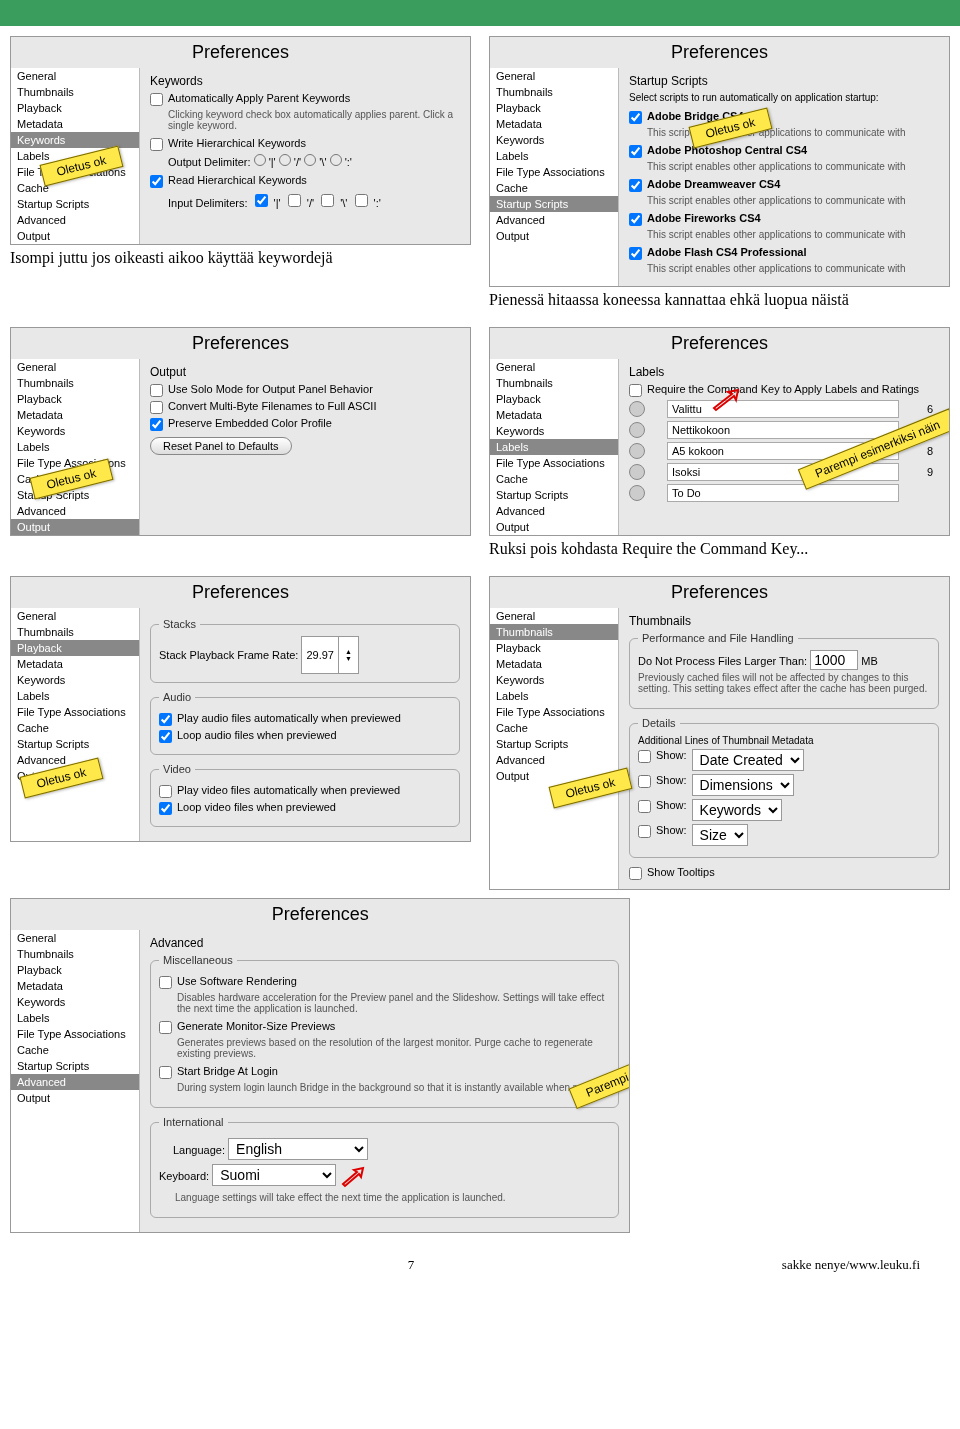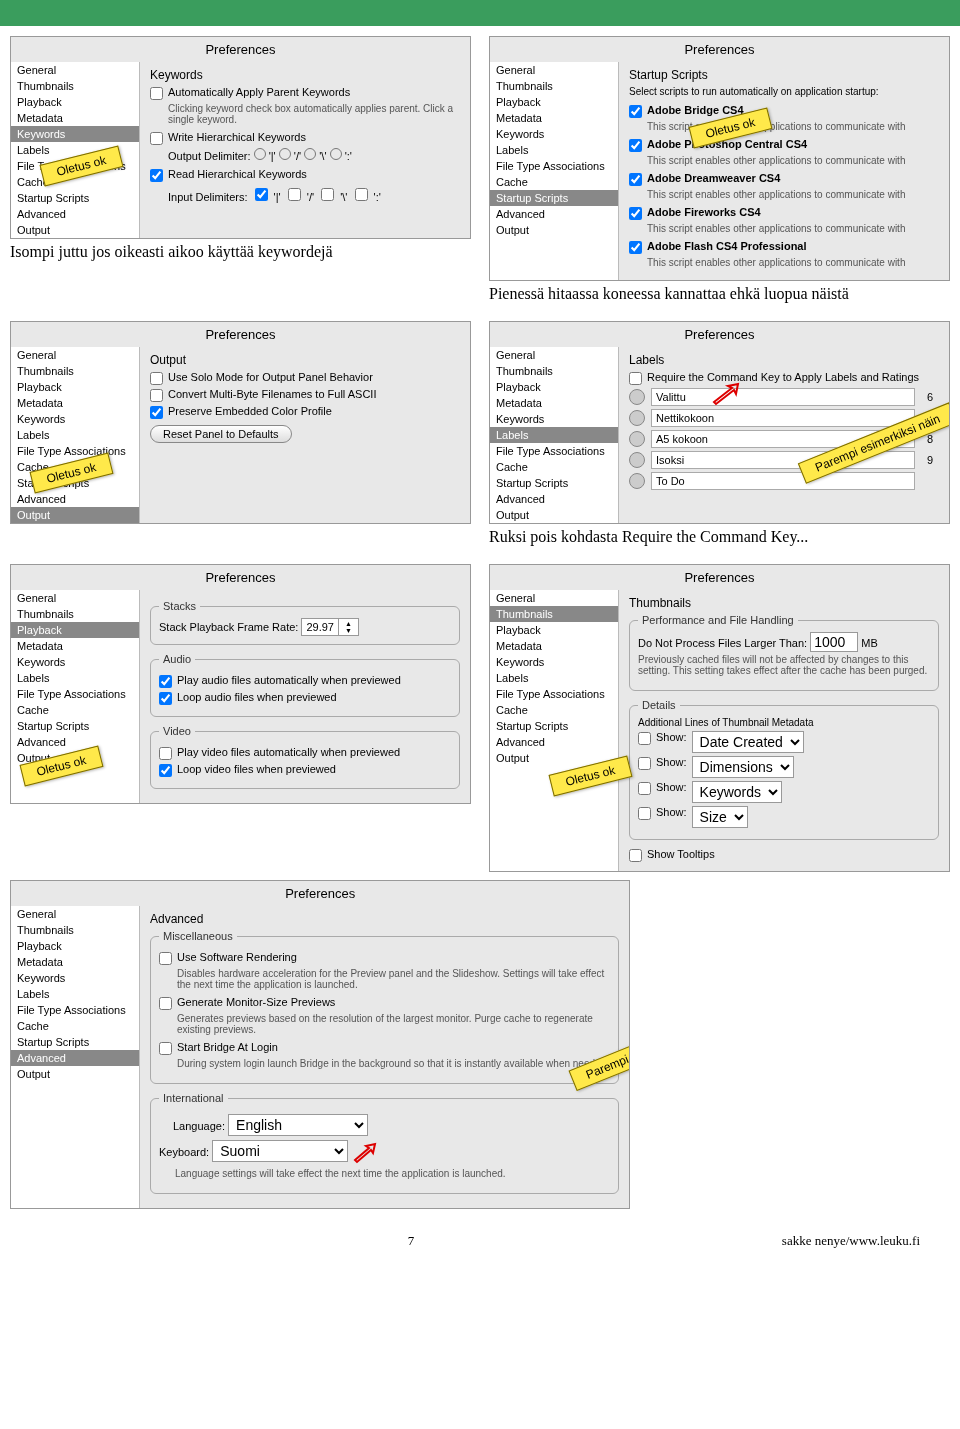--- a/index.html
+++ b/index.html
@@ -1,45 +1,45 @@
 <!DOCTYPE html>
 <html><head>
 <meta charset="utf-8">
 <style>
 body{margin:0;font-family:"Lucida Grande",Arial,sans-serif;font-size:11px;color:#000;background:#fff}
 .topbar{height:26px;background:#3a9d5d}
 .page{padding:10px}
 .row{display:flex;gap:18px;margin-bottom:8px}
 .col{flex:1;min-width:0}
 .panel{border:1px solid #999;background:#e8e8e8;position:relative;overflow:hidden}
-.title{text-align:center;font-size:13px;padding:5px 0;background:#e8e8e8}
+.title{text-align:center;font-size:18px;padding:5px 0;background:#e8e8e8}
 .body{display:flex}
 .sidebar{width:128px;background:#fff;border-right:1px solid #bbb}
 .sidebar div{padding:2px 6px;cursor:default}
 .sidebar .sel{background:#888;color:#fff}
 .content{flex:1;padding:6px 10px}
 .hdr{font-size:12px;margin-bottom:4px}
 .cb{display:flex;align-items:flex-start;gap:5px;margin:3px 0}
 .cb input{margin:1px 0 0 0}
 .hint{font-size:10px;color:#555;margin:2px 0 6px 18px}
 fieldset{border:1px solid #aaa;border-radius:6px;margin:4px 0 8px 0;padding:6px 8px 8px 8px}
 legend{padding:0 4px;font-size:11px;color:#333}
 select,input[type=text]{font-size:14px;border:1px solid #999;background:#fff;padding:1px 3px}
 .btn{display:inline-block;border:1px solid #888;border-radius:10px;background:linear-gradient(#fff,#ddd);padding:2px 12px;font-size:11px}
-.labelrow{display:flex;align-items:center;gap:6px;margin:3px 0}
+.labelrow{display:flex;align-items:center;gap:22px;margin:3px 0}
 .swatch{width:14px;height:14px;border-radius:50%;border:1px solid #888;background:#ccc}
 .lblinput{flex:1;background:#fff;border:1px solid #aaa;padding:2px 4px}
 .numbox{width:18px;text-align:center}
 .caption{font-family:Liberation Serif, serif;font-size:16px;margin:4px 0 10px 0}
 .sticker{position:absolute;background:#ffe94a;border:1px solid #7a6a00;padding:3px 14px;font-size:12px;transform:rotate(-14deg);box-shadow:1px 1px 3px rgba(0,0,0,.3);white-space:nowrap}
 .arrow{position:absolute}
 .footer{display:flex;justify-content:space-between;font-family:Georgia,serif;font-size:13px;padding:6px 40px 14px 40px}
 .radio{width:10px;height:10px;border:1px solid #777;border-radius:50%;display:inline-block}
 .stepper{display:inline-flex;align-items:center;border:1px solid #999;background:#fff}
-.stepper span{padding:1px 4px}
+.stepper span{padding:11px 4px}
 .stepbtns{display:flex;flex-direction:column;border-left:1px solid #999;font-size:7px;line-height:7px}
 .stepbtns div{padding:0 2px}
 </style>
 </head>
 <body>
 
 <div class="topbar"></div>
 <div class="page">
 
 <div class="row">
@@ -398,21 +398,21 @@
      <div class="hint">Generates previews based on the resolution of the largest monitor. Purge cache to regenerate existing previews.</div>
      <div class="cb">
                   <input type="checkbox" style="">
                   <span>Start Bridge At Login</span>
                 </div>
      <div class="hint">During system login launch Bridge in the background so that it is instantly available when needed.</div>
     </fieldset>
     <fieldset>
                 <legend>International</legend>
      <div style="margin:4px 14px"><span>Language:</span> <select style="width:140px"><option>English</option></select></div>
-     <div style="margin:4px 0"><span>Keyboard:</span> <select style="width:136px"><option>Suomi</option></select>
+     <div style="margin:4px 0"><span>Keyboard:</span> <select style="width:124px"><option>Suomi</option></select>
       <svg width="28" height="22" style="vertical-align:middle">
                     <path d="M4 18 L18 6 L15 4 L24 2 L22 11 L20 8 L6 20 Z" fill="none" stroke="#d00" stroke-width="2"></path>
                   </svg>
      </div>
      <div class="hint" style="margin-left:16px">Language settings will take effect the next time the application is launched.</div>
     </fieldset>
    </div>
   </div>
   <div class="sticker" style="right:-40px;top:170px;transform:rotate(-22deg)">Parempi näin</div>
  </div>

